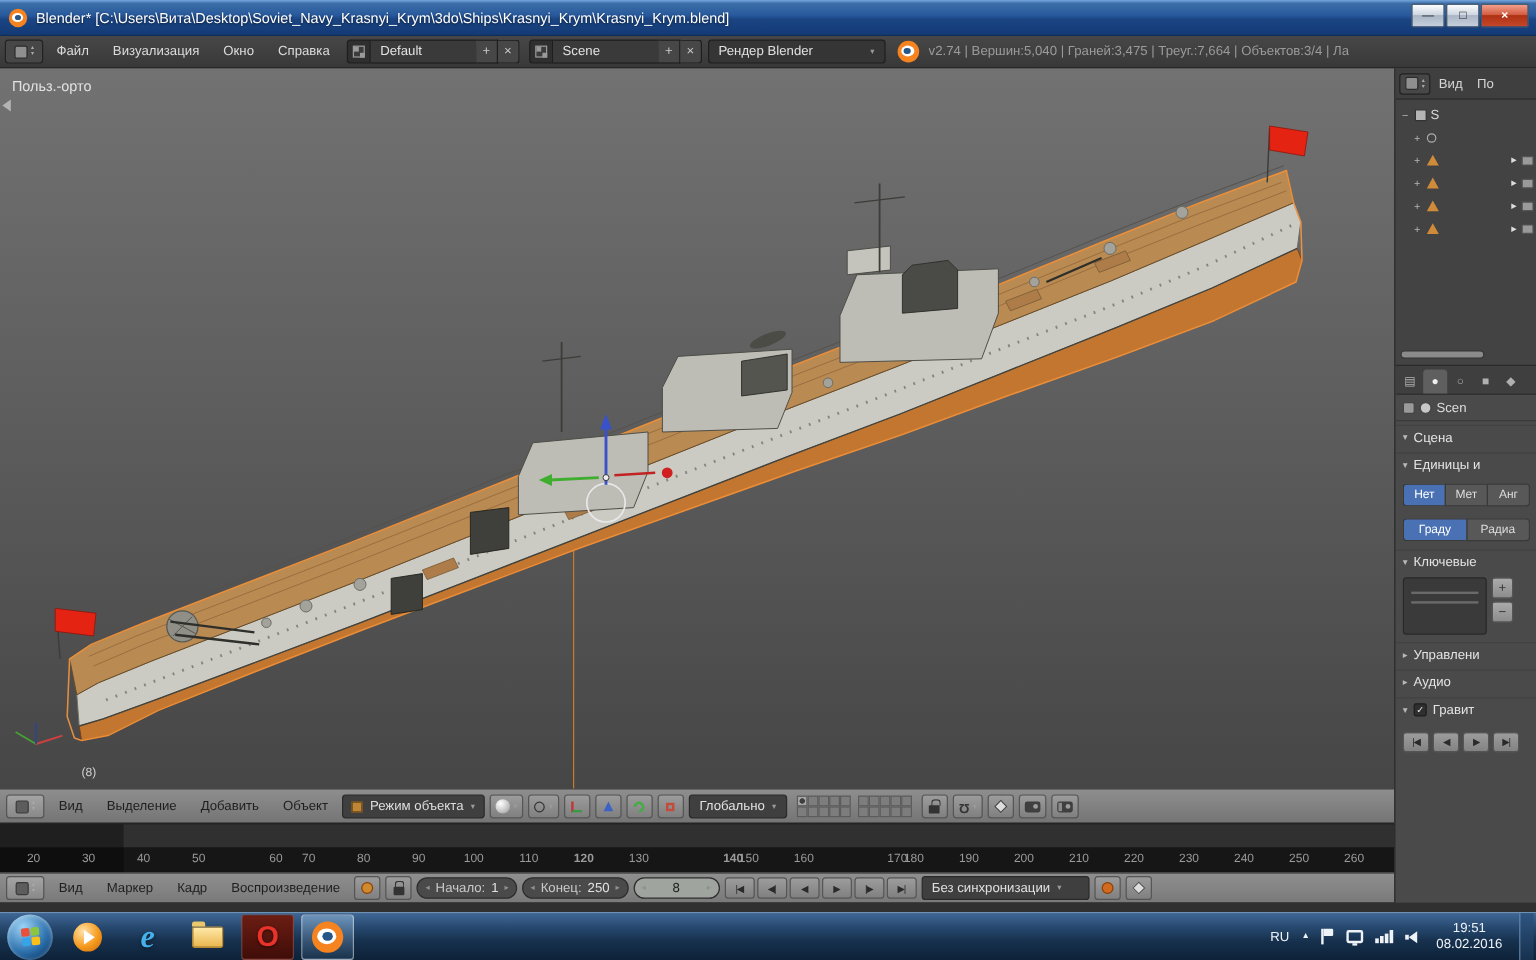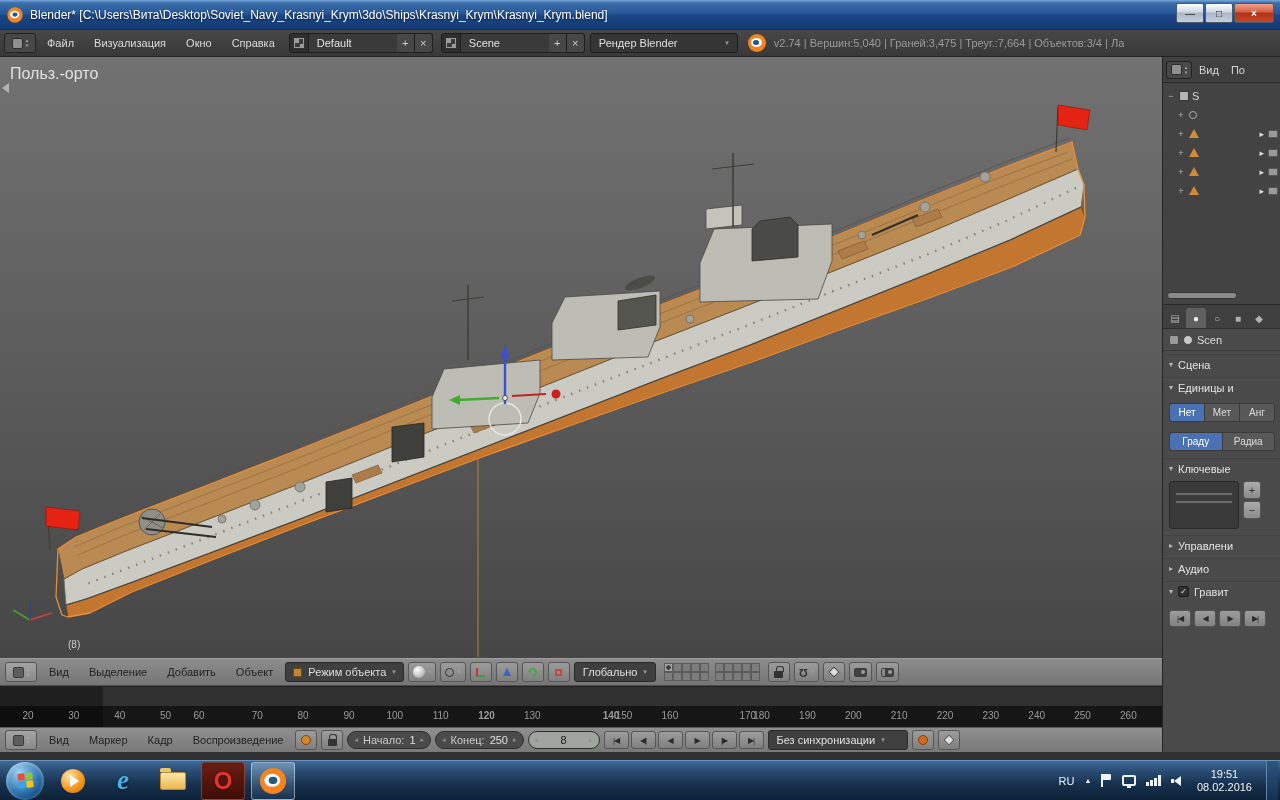--- a/index.html
+++ b/index.html
@@ -36,21 +36,21 @@
 .wtxt{height:20px;display:flex;align-items:center;padding:0 8px;background:#3a3a3a;border-top:1px solid #1e1e1e;border-bottom:1px solid #1e1e1e;min-width:88px;color:#e2e2e2}
 .wbtn2{width:18px;height:20px;background:#474747;border:1px solid #1e1e1e;border-left:none;display:flex;align-items:center;justify-content:center;color:#ccc}
 .wbtn2.last{border-radius:0 3px 3px 0}
 .bl-dd{height:20px;background:#353535;border:1px solid #1e1e1e;border-radius:3px;display:flex;align-items:center;gap:6px;padding:0 8px;color:#e0e0e0;flex:none;white-space:nowrap}
 .bl-dd.dark{background:#3f3f3f;border-color:#2a2a2a}
 .ddar{font-size:7px;color:#9a9a9a}
 .stats{margin-left:6px;color:#9b9b9b;white-space:nowrap;overflow:hidden}
 
 
 .viewport{position:absolute;left:0;top:57px;width:1162px;height:601px;background:linear-gradient(#727272,#5a5a5a 55%,#464646);overflow:hidden}
-.vp-label{position:absolute;left:10px;top:8px;color:#e2e2e2;font-size:16px}
+.vp-label{position:absolute;left:10px;top:8px;color:#e2e2e2;font-size:12px}
 .vp-frame{position:absolute;left:68px;top:582px;color:#d0d0d0;font-size:10px}
 .vp-collapse{position:absolute;left:2px;top:26px;width:0;height:0;border-top:5px solid transparent;border-bottom:5px solid transparent;border-right:7px solid #c9c9c9;opacity:.75}
 
 
 .vph{position:absolute;left:0;top:658px;width:1162px;height:28px;background:linear-gradient(#8d8d8d,#757575);border-top:1px solid #9d9d9d;border-bottom:1px solid #4c4c4c;display:flex;align-items:center;gap:4px;padding:0 5px;color:#1d1d1d}
 .hmenu{padding:0 8px;color:#1f1f1f;white-space:nowrap}
 .hmenu.lt{color:#d5d5d5;padding:0 5px}
 .mode-dd{height:20px;background:#3f3f3f;border:1px solid #2a2a2a;border-radius:3px;display:flex;align-items:center;gap:6px;padding:0 7px;color:#ddd;flex:none;white-space:nowrap}
 .cube-ic{width:9px;height:9px;background:#c08638;border:1px solid #6e4a14}
 .icon-btn{height:20px;min-width:24px;background:linear-gradient(#9c9c9c,#808080);border:1px solid #565656;border-radius:3px;display:flex;align-items:center;justify-content:center;gap:3px;padding:0 4px;flex:none}
@@ -402,21 +402,21 @@
 
   <div class="tl-main">
       <div class="tl-dark"></div>
     </div>
   <div class="tl-ticks">
       <div class="tl-dark"></div>
       <span class="tick" style="left: 28px;">20</span>
       <span class="tick" style="left: 73.85px;">30</span>
       <span class="tick" style="left: 119.7px;">40</span>
       <span class="tick" style="left: 165.55px;">50</span>
-      <span class="tick" style="left: 195px; padding-left: 8px;">60</span>
+      <span class="tick" style="left: 226px; padding-left: 8px;">60</span>
       <span class="tick" style="left: 257.25px;">70</span>
       <span class="tick" style="left: 303.1px;">80</span>
       <span class="tick" style="left: 348.95px;">90</span>
       <span class="tick" style="left: 394.8px;">100</span>
       <span class="tick" style="left: 440.65px;">110</span>
       <span class="tick" style="left: 486.5px; font-weight: bold;">120</span>
       <span class="tick" style="left: 532.35px;">130</span>
       <span class="tick" style="left: 611px; font-weight: bold;">140</span>
       <span class="tick" style="left: 624.05px;">150</span>
       <span class="tick" style="left: 669.9px;">160</span>

